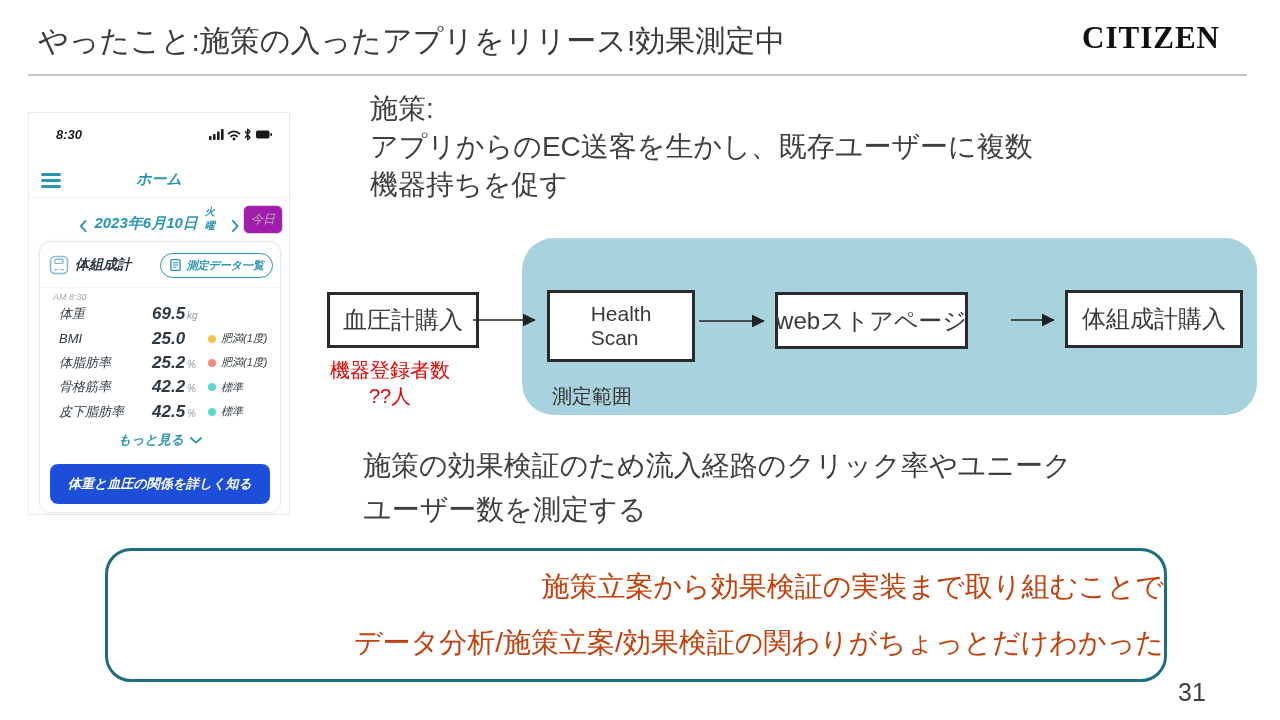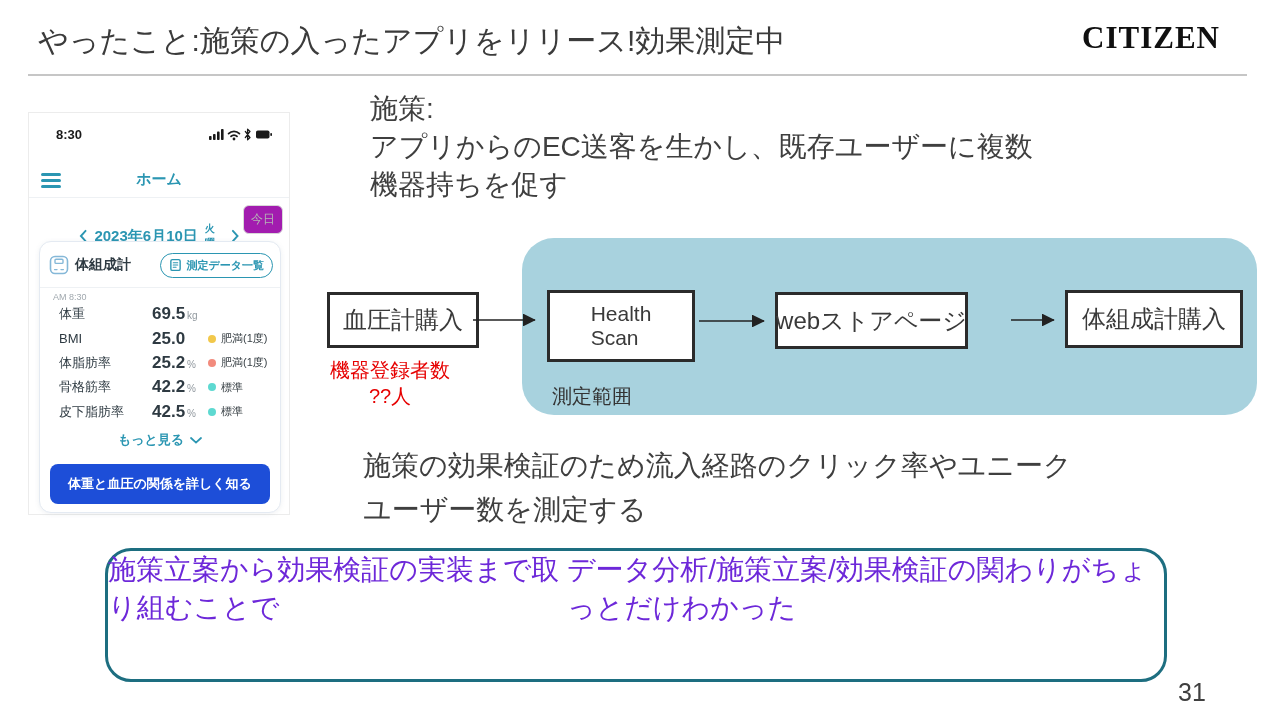--- a/index.html
+++ b/index.html
@@ -8,32 +8,32 @@
 
   
   .title{position:absolute;left:38px;top:24px;font-size:30px;line-height:1.1;color:#3b3b3b;white-space:nowrap;}
   .brand{position:absolute;left:1074px;top:20px;width:146px;text-align:right;
          font-family:"Liberation Serif","DejaVu Serif",serif;font-weight:700;font-size:31px;
          letter-spacing:1px;color:#101010;}
   .title-rule{position:absolute;left:28px;top:74px;width:1219px;height:2px;background:#c6c6c6;}
 
   
   .phone{position:absolute;left:28px;top:112px;width:262px;height:403px;background:#fff;
-         border:1px solid #ececec;box-sizing:border-box;}
+         border:1px solid #ececec;box-sizing:border-box;font-style:italic;}
   .statusbar{position:absolute;left:0;top:14px;width:100%;display:flex;justify-content:space-between;
              align-items:center;padding:0 16px 0 27px;box-sizing:border-box;}
   .status-time{font-size:13px;font-weight:700;color:#1a1a1a;}
   .appnav{position:absolute;left:0;top:56px;width:100%;height:24px;}
   .hamburger{position:absolute;left:12px;top:4px;width:20px;height:15px;display:flex;flex-direction:column;justify-content:space-between;}
   .hamburger i{display:block;height:2.6px;border-radius:2px;background:#2b96b2;}
   .appnav-title{position:absolute;left:0;width:100%;text-align:center;top:1px;
                 font-size:15px;font-weight:700;color:#2b96b2;}
   .phone-divider{position:absolute;left:0;top:84px;width:100%;height:1px;background:#eef1f4;}
   .datebar{position:absolute;left:0;top:92px;width:100%;height:28px;}
-  .date-group{position:absolute;left:50px;top:17px;width:160px;height:28px;display:flex;align-items:center;justify-content:center;gap:7px;}
+  .date-group{position:absolute;left:50px;top:0;width:160px;height:28px;display:flex;align-items:flex-end;justify-content:center;gap:7px;}
   .date-main{font-size:15px;font-weight:700;color:#2b96b2;white-space:nowrap;}
   .date-weekday{font-size:10px;font-weight:700;color:#2b96b2;}
   .today-btn{position:absolute;right:6px;top:0;width:38px;height:27px;background:#a21caf;border:1px solid #d8d8d8;
              border-radius:6px;font-size:12px;color:#b5b5b5;display:flex;align-items:center;justify-content:center;}
   .card{position:absolute;left:10px;top:128px;width:242px;height:272px;background:#fff;border:1px solid #e4eaf2;
         border-radius:12px;box-sizing:border-box;box-shadow:0 1px 5px rgba(100,120,140,.10);}
   .card-head{position:absolute;left:9px;top:9px;right:7px;height:28px;display:flex;align-items:center;}
   .card-title{font-size:14px;font-weight:700;color:#2e3a42;margin-left:6px;}
   .list-btn{margin-left:auto;display:flex;align-items:center;gap:4px;border:1.5px solid #2b96b2;border-radius:14px;
             padding:4px 8px;font-size:11px;font-weight:700;color:#2b96b2;white-space:nowrap;}
@@ -66,22 +66,22 @@
   .n1{left:327px;top:292px;width:152px;height:56px;}
   .n2{left:547px;top:290px;width:148px;height:72px;font-size:21px;line-height:1.15;white-space:pre-line;text-align:left;}
   .n3{left:775px;top:292px;width:193px;height:57px;}
   .n4{left:1065px;top:290px;width:178px;height:58px;}
   .arrows{position:absolute;left:0;top:0;width:1280px;height:720px;pointer-events:none;}
   .annotation{position:absolute;left:304px;top:357px;width:172px;text-align:center;color:#e60000;
               font-size:20px;line-height:26px;font-weight:400;}
 
   
   .summary{position:absolute;left:105px;top:548px;width:1062px;height:134px;border:3px solid #1d6e80;
-           border-radius:26px;box-sizing:border-box;display:flex;flex-direction:row;justify-content:space-evenly;
-           align-items:flex-start;font-size:28px;color:#6d28d9;}
+           border-radius:26px;box-sizing:border-box;display:flex;flex-direction:column;justify-content:space-evenly;
+           align-items:flex-end;font-size:28px;color:#c2410c;}
   .pagenum{position:absolute;left:1178px;top:678px;font-size:25px;color:#3f3f3f;}
 </style>
 </head>
 <body>
 
 <div class="slide">
 
   <div class="title">やったこと:施策の入ったアプリをリリース!効果測定中</div>
   <div class="brand">CITIZEN</div>
   <div class="title-rule"></div>

